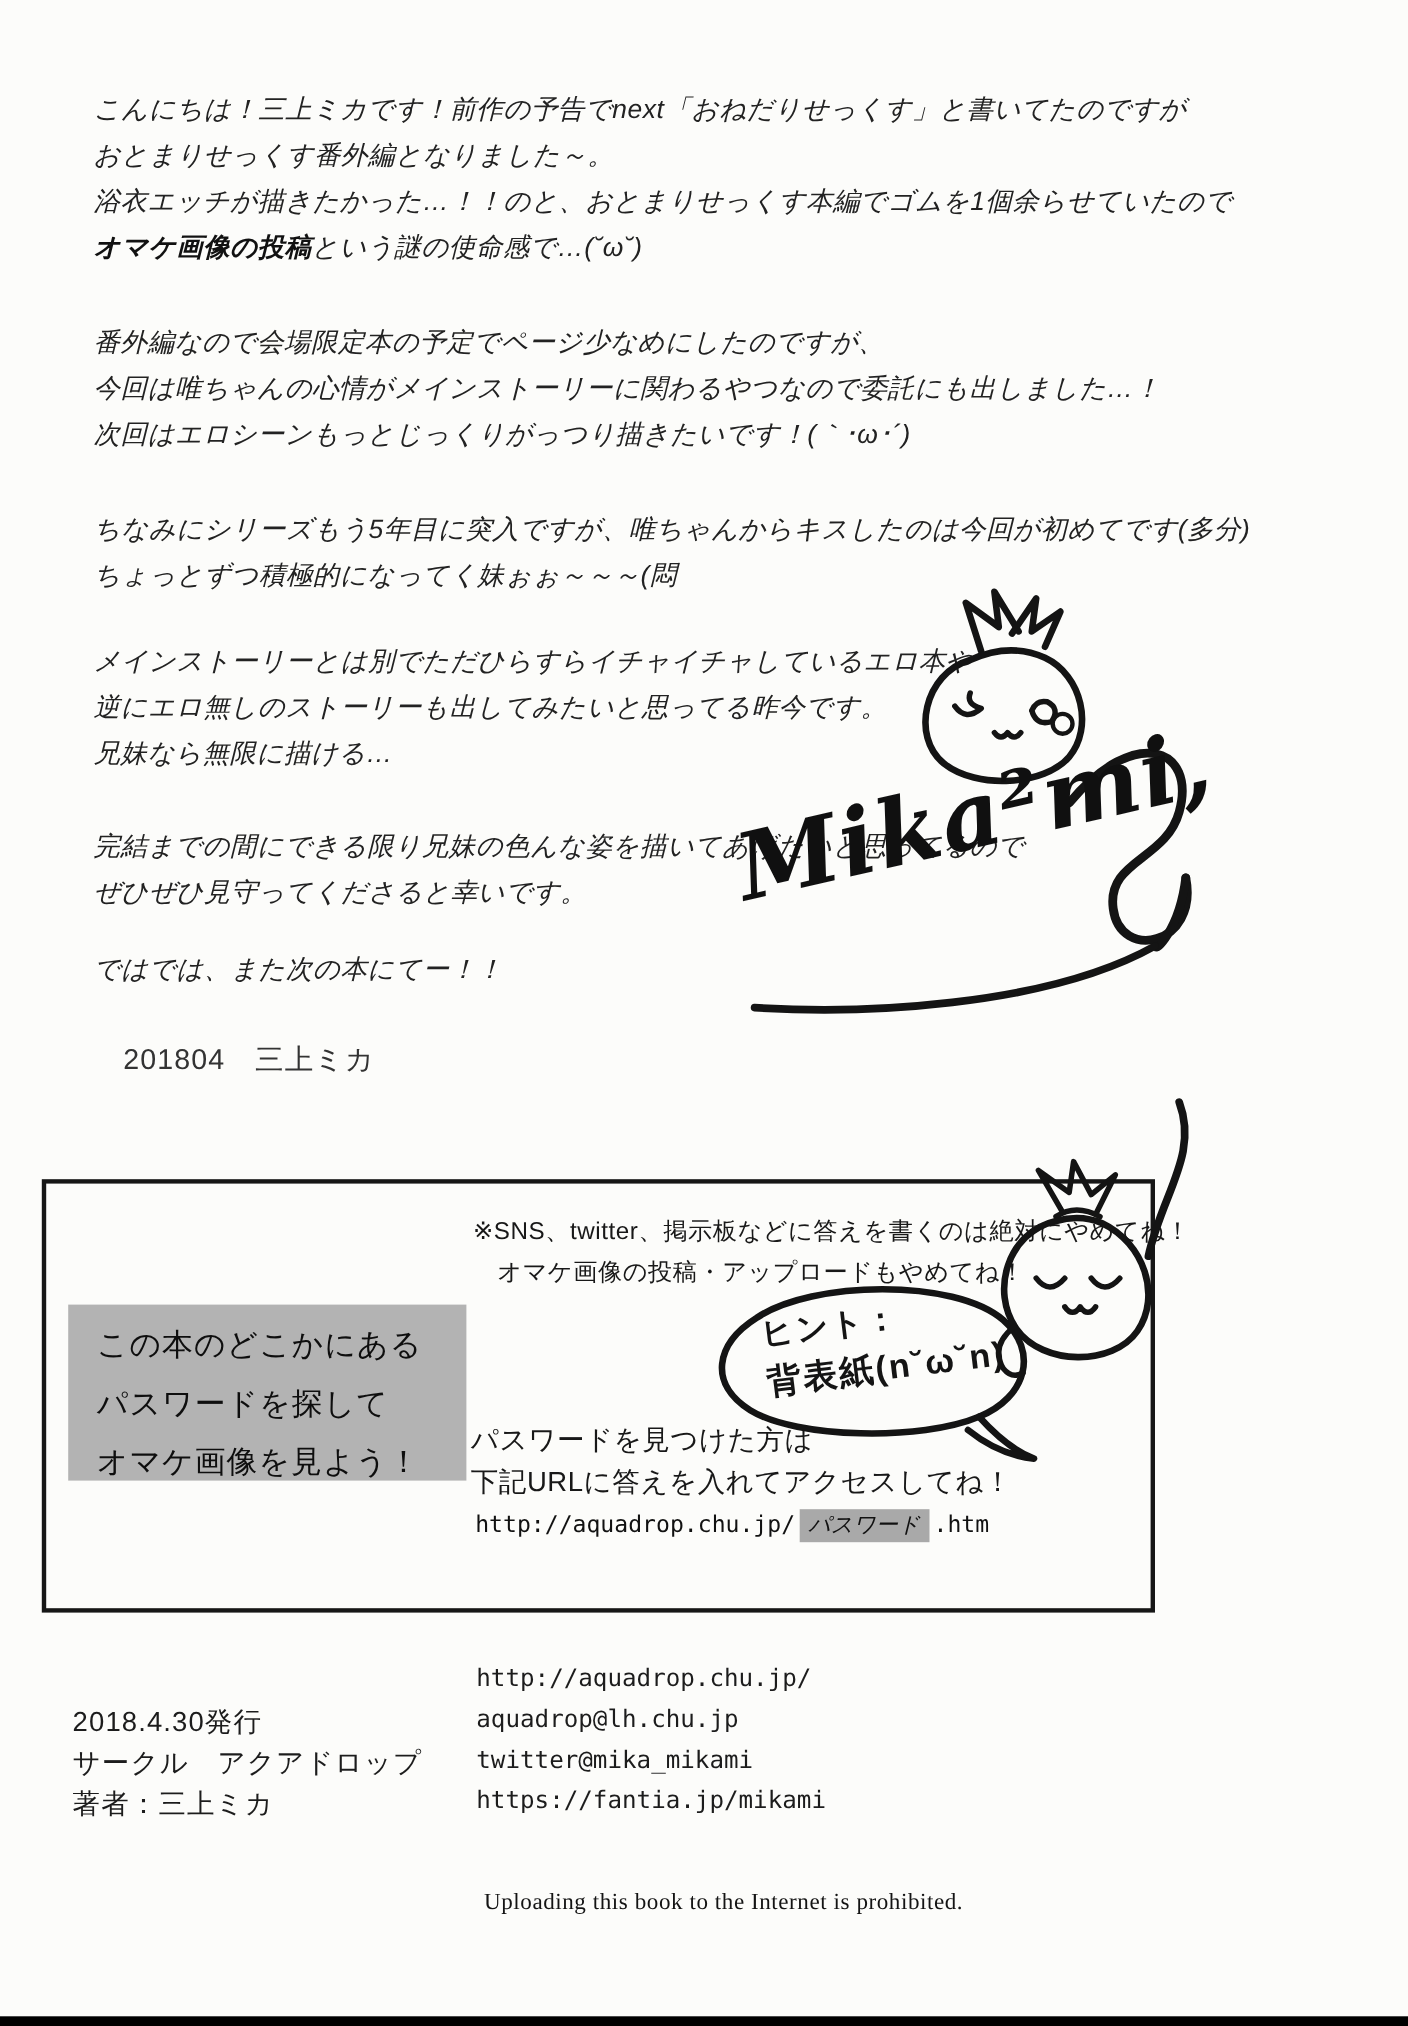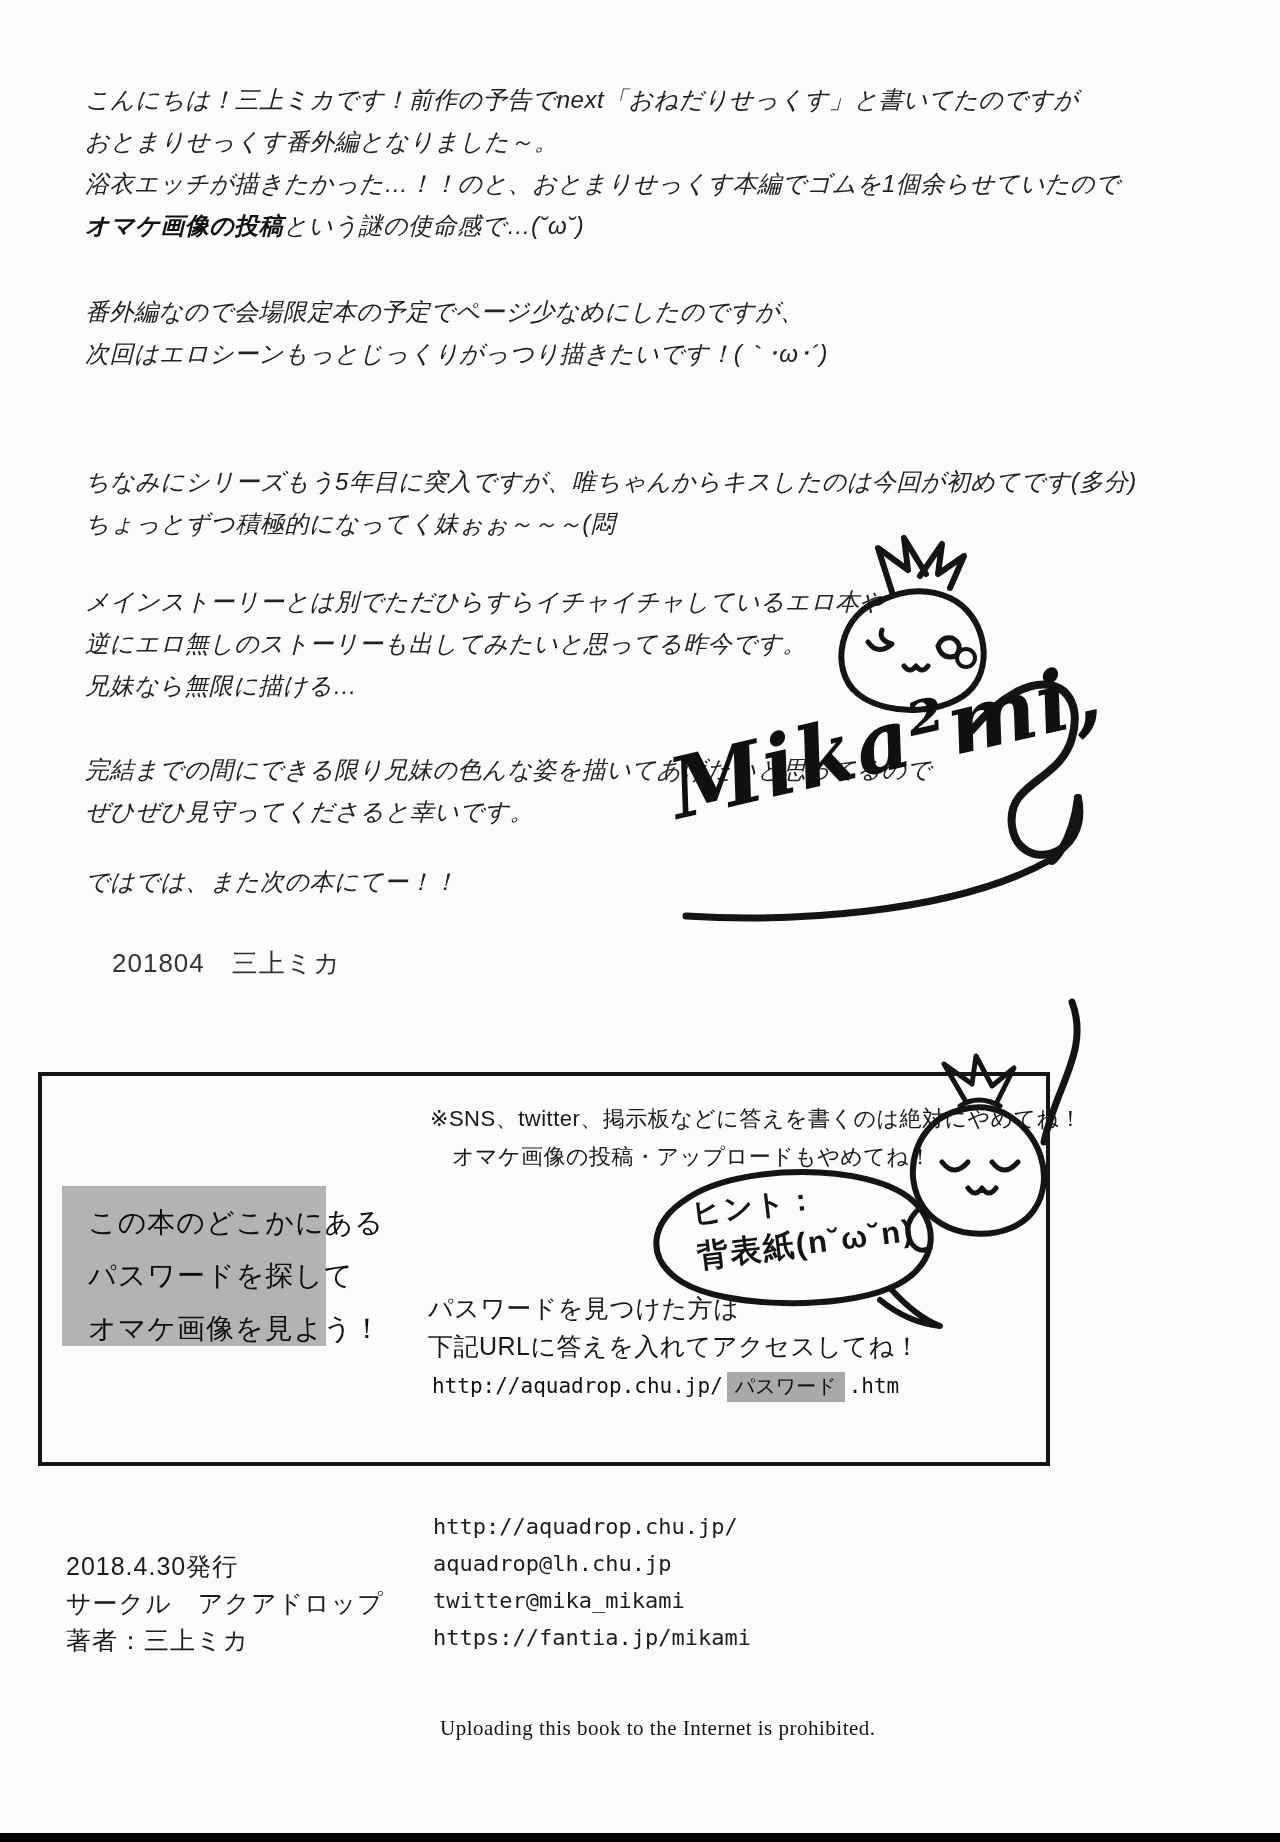--- a/index.html
+++ b/index.html
@@ -16,30 +16,30 @@
   
   .signature{position:absolute;left:660px;top:742px;
     font-family:"DejaVu Serif","Liberation Serif",serif;
     font-style:italic;font-weight:bold;font-size:84px;color:#101010;
     transform:rotate(-13deg);transform-origin:left top;letter-spacing:2px;z-index:6;}
   .doodle-svg{position:absolute;z-index:5;}
 
   
   .pw-box{position:absolute;left:38px;top:1072px;width:1004px;height:386px;
     border:4px solid #161616;background:transparent;}
-  .gray-box{position:absolute;left:62px;top:1186px;width:264px;height:160px;
+  .gray-box{position:absolute;left:62px;top:1186px;width:362px;height:160px;
     background:#b3b3b3;color:#0e0e0e;font-size:28px;line-height:53px;
     padding-top:10px;padding-left:26px;box-sizing:border-box;letter-spacing:1px;white-space:nowrap;}
   .warn{position:absolute;font-size:22px;letter-spacing:.5px;color:#181818;white-space:nowrap;}
   .instr{position:absolute;font-size:25px;letter-spacing:.5px;color:#181818;white-space:nowrap;}
   .url-line{position:absolute;left:432px;top:1372px;font-size:21px;white-space:nowrap;
     font-family:"DejaVu Sans Mono","Liberation Mono",monospace;color:#111;}
   .url-line .hl{display:inline-block;background:#a9a9a9;color:#111;
     font-family:"Liberation Sans","DejaVu Sans",sans-serif;font-size:20px;
-    padding:1px 8px 2px 8px;margin:0 4px;}
+    padding:1px 8px 2px 8px;margin:0 4px;font-style:italic;}
 
   
   .hint-text{position:absolute;left:694px;top:1178px;transform:rotate(-7deg);
     font-size:29px;font-weight:bold;color:#141414;line-height:44px;letter-spacing:2px;
     white-space:nowrap;z-index:7;}
   .hint-text .l2{font-size:31px;}
 
   
   .colo-left{position:absolute;left:66px;top:1512px;font-size:25px;line-height:37px;
     letter-spacing:1px;color:#1c1c1c;white-space:nowrap;margin-top:36px;}
@@ -57,20 +57,21 @@
 
   <div class="body-text" style="top:79px">
     <div>こんにちは！三上ミカです！前作の予告でnext「おねだりせっくす」と書いてたのですが</div>
     <div>おとまりせっくす番外編となりました～。</div>
     <div>浴衣エッチが描きたかった…！！のと、おとまりせっくす本編でゴムを1個余らせていたので</div>
     <div><span class="b">オマケ画像の投稿</span><span>という謎の使命感で…(˘ω˘)</span></div>
   </div>
 
   <div class="body-text" style="top:291px">
     <div>番外編なので会場限定本の予定でページ少なめにしたのですが、</div>
+    <div>今回は唯ちゃんの心情がメインストーリーに関わるやつなので委託にも出しました…！</div>
     <div>次回はエロシーンもっとじっくりがっつり描きたいです！(｀･ω･´)</div>
   </div>
 
   <div class="body-text" style="top:461px">
     <div>ちなみにシリーズもう5年目に突入ですが、唯ちゃんからキスしたのは今回が初めてです(多分)</div>
     <div>ちょっとずつ積極的になってく妹ぉぉ～～～(悶</div>
   </div>
 
   <div class="body-text" style="top:581px">
     <div>メインストーリーとは別でただひらすらイチャイチャしているエロ本や</div>

